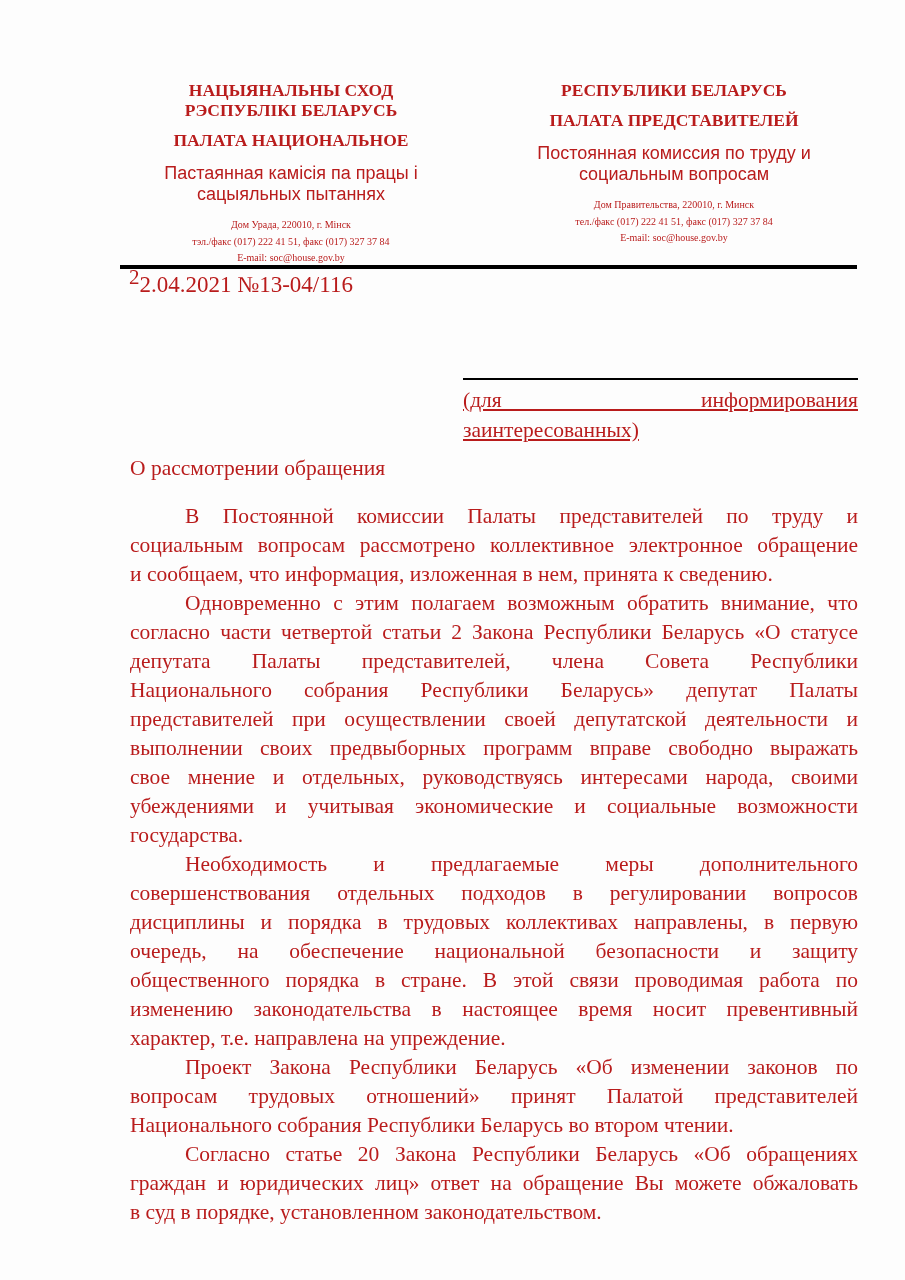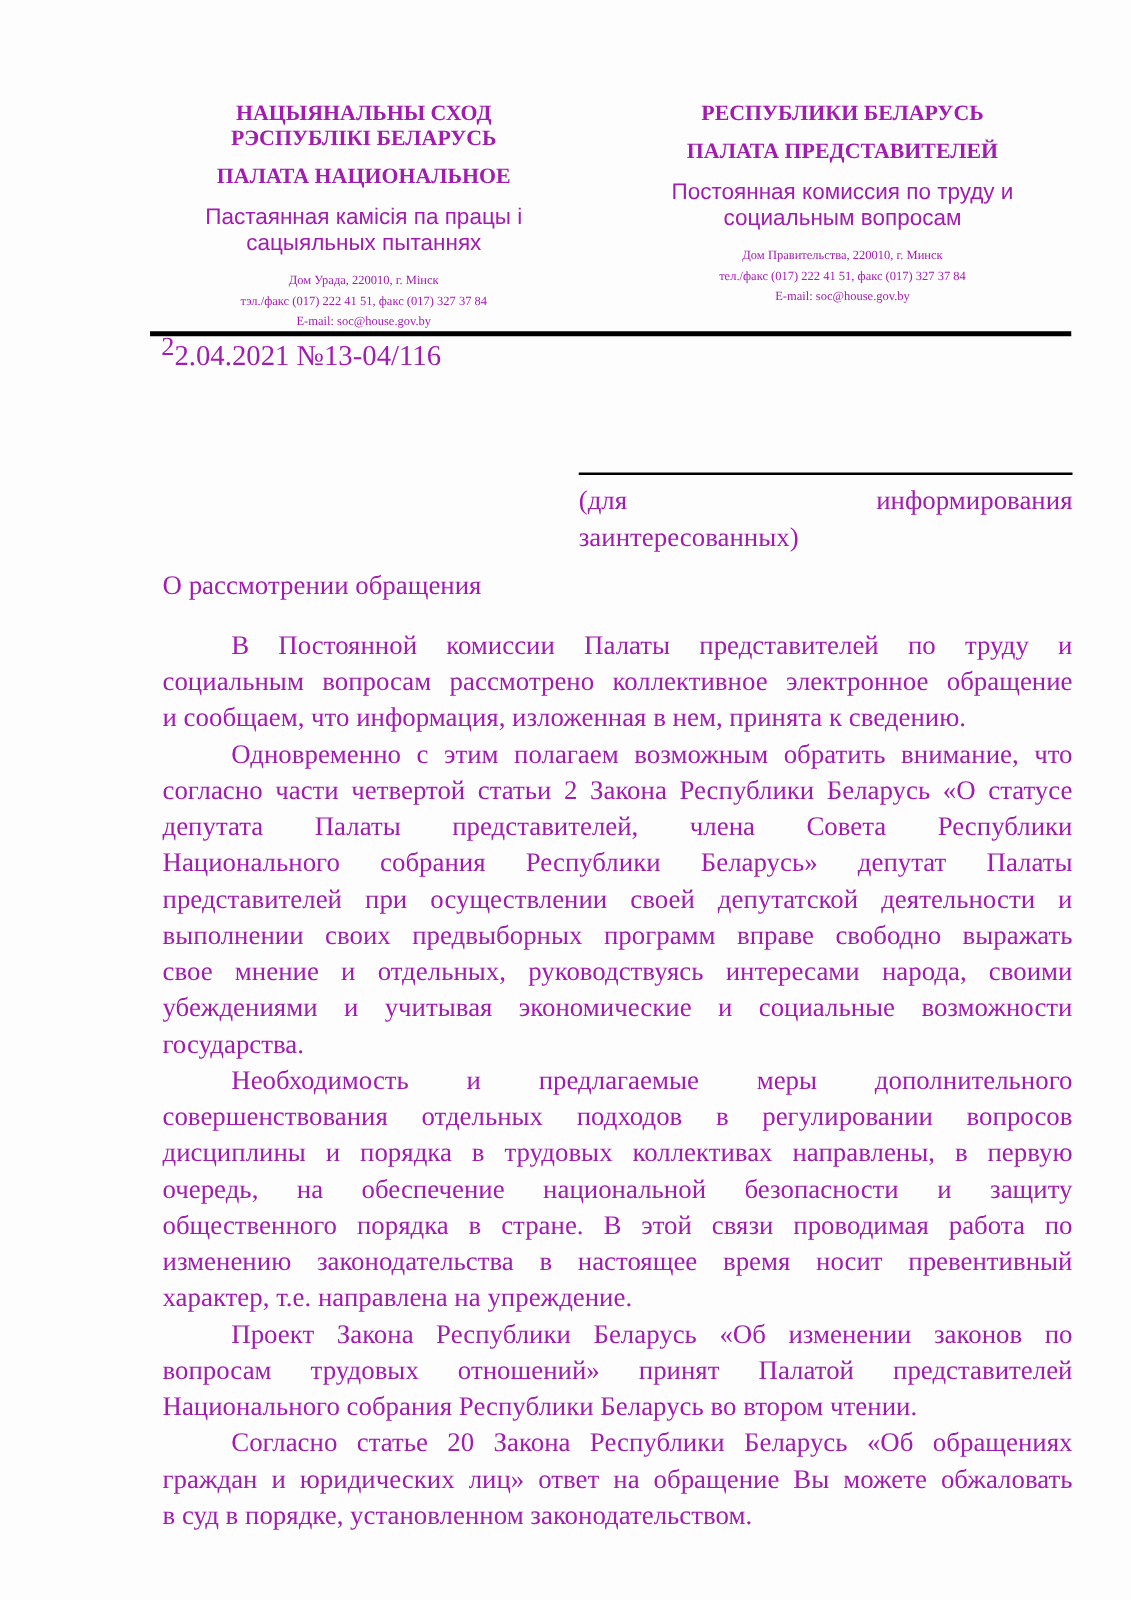--- a/index.html
+++ b/index.html
@@ -1,36 +1,36 @@
 <!DOCTYPE html>
 <html><head>
 <meta charset="utf-8">
 <style>
   html,body{margin:0;padding:0;background:#e8e8e8;}
   .page{
     position:relative;width:905px;height:1280px;background:#fdfdfd;
-    font-family:"Liberation Serif","DejaVu Serif",serif;color:#a21caf;
+    font-family:"Liberation Serif","DejaVu Serif",serif;color:#b91c1c;
     overflow:hidden;margin:0 auto;
   }
   
   .letterhead{position:absolute;top:80px;left:130px;width:728px;display:flex;justify-content:space-between;}
   .lh-col{text-align:center;}
   .lh-col.left{width:322px;}
   .lh-col.right{width:368px;}
   .org{font-weight:bold;font-size:17.5px;line-height:20px;margin-bottom:10px;}
   .chamber{font-weight:bold;font-size:17.5px;line-height:20px;margin-bottom:13px;}
   .commission{font-family:"Liberation Sans","DejaVu Sans",sans-serif;font-size:18px;line-height:21px;margin-bottom:12px;}
   .address{font-size:10px;line-height:16.5px;}
   
   .rule{position:absolute;top:265px;left:120px;width:737px;height:4px;background:#000;}
   
   .ref{position:absolute;top:272px;left:129px;font-size:23px;}
   .ref .sup{font-size:21px;position:relative;top:-8px;}
   
-  .addressee{position:absolute;top:378px;left:463px;width:395px;font-size:21.5px;line-height:30px;}
+  .addressee{position:absolute;top:378px;left:463px;width:395px;font-size:21.5px;line-height:30px;text-decoration:underline;}
   .addr-rule{height:2px;background:#000;margin-bottom:5px;}
   .addr-l1{text-align:justify;text-align-last:justify;}
   .addr-l2{text-align:left;}
   
   .subject{position:absolute;top:456px;left:130px;font-size:21.5px;}
   
   .body-text{position:absolute;top:502px;left:130px;width:728px;font-size:21.5px;line-height:29px;}
   .ln{text-align:justify;text-align-last:justify;white-space:normal;}
   .ln.first{padding-left:55px;}
   .ln.last{text-align-last:left;}

